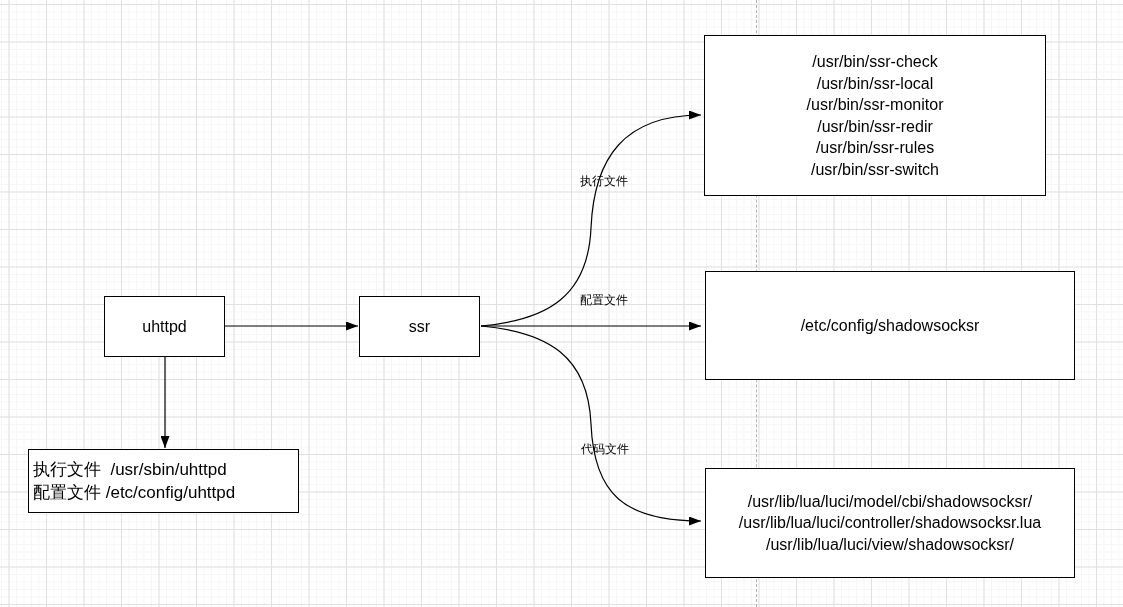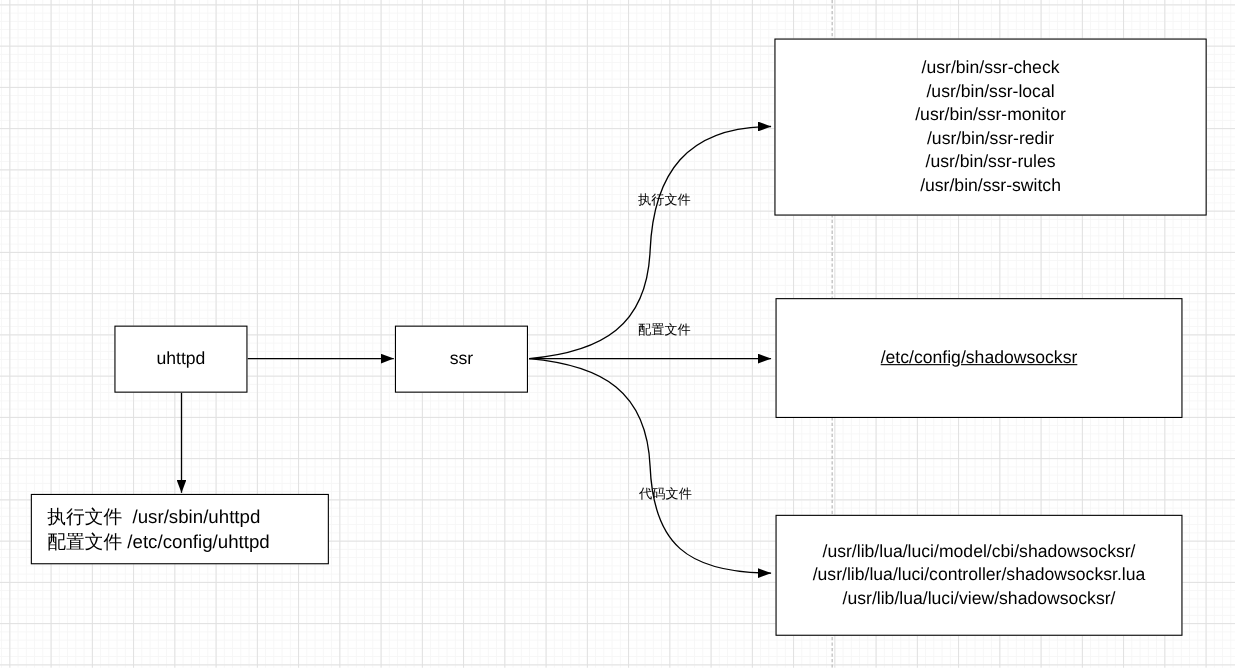--- a/index.html
+++ b/index.html
@@ -52,24 +52,24 @@
     font-size: 16px;
     line-height: 21.5px;
     z-index: 2;
   }
   .node .line { white-space: pre; }
   .node-uhttpd  { left: 104px; top: 296px; width: 121px; height: 61px; }
   .node-ssr     { left: 359px; top: 296px; width: 121px; height: 61px; }
   .node-uhttpd-files {
     left: 28px; top: 449px; width: 271px; height: 64px;
     align-items: flex-start; text-align: left;
-    padding-left: 14px; font-size: 17px; line-height: 23px;
+    padding-left: 4px; font-size: 17px; line-height: 23px;
   }
-  .node-ssr-exec   { left: 704px; top: 35px;  width: 393px; height: 161px; }
-  .node-ssr-config { left: 705px; top: 271px; width: 370px; height: 109px; text-decoration: underline; }
+  .node-ssr-exec   { left: 704px; top: 35px;  width: 342px; height: 161px; }
+  .node-ssr-config { left: 705px; top: 271px; width: 370px; height: 109px; }
   .node-ssr-code   { left: 705px; top: 468px; width: 370px; height: 110px; text-align: center; }
   .edge-label {
     position: absolute;
     transform: translate(-50%, -50%);
     font-size: 12px;
     line-height: 14px;
     white-space: nowrap;
     z-index: 3;
   }
   .edge-label-exec   { left: 604px; top: 181px; }

